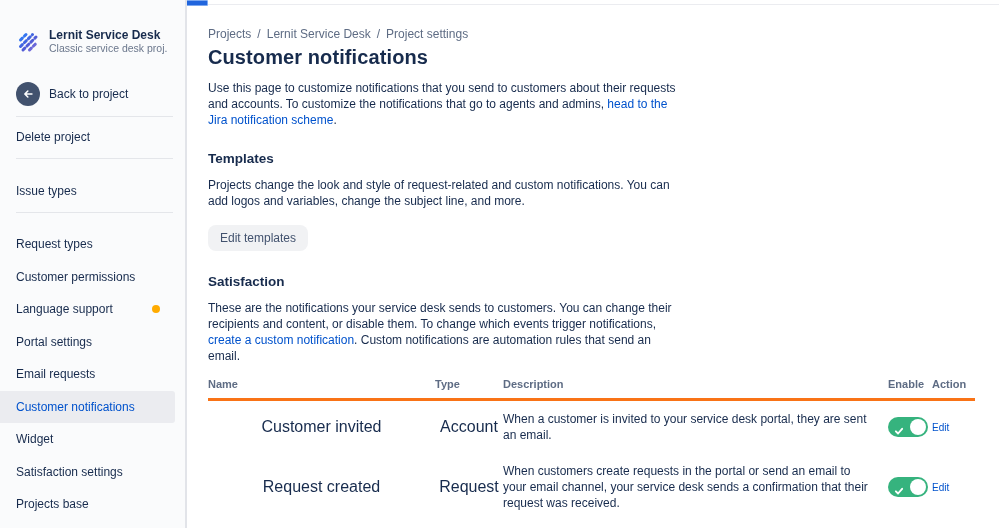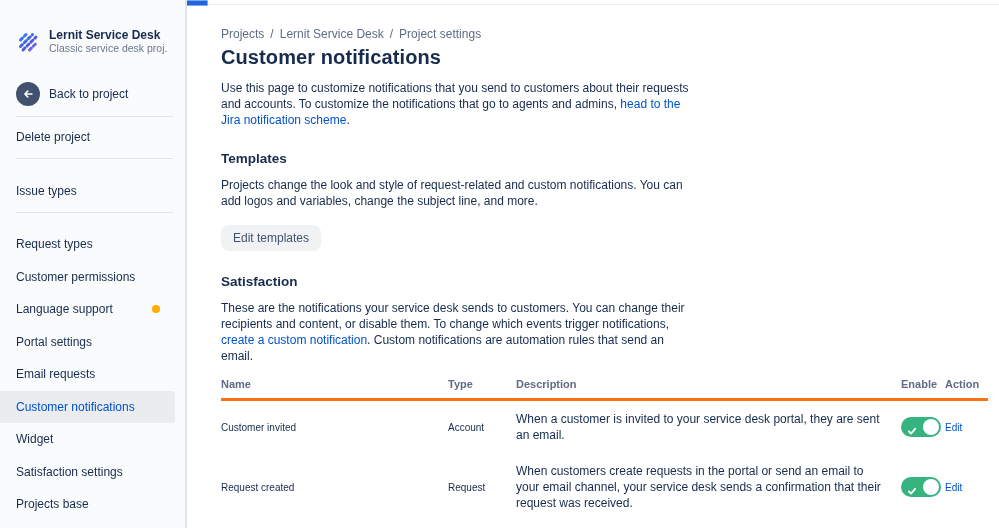--- a/index.html
+++ b/index.html
@@ -24,40 +24,40 @@
   .side-link { font-size:12px; color:#172B4D; padding:10px 16px; cursor:pointer; }
   .side-link.single { padding:13px 16px 14px 16px; }
   .gap-a { height:12px; }
   .nav-list { margin-top:15px; }
   .nav-item { height:32.5px; display:flex; align-items:center; justify-content:space-between;
     padding:0 15px 0 16px; width:175px; font-size:12px; color:#172B4D; cursor:pointer; }
   .nav-item.selected { background:#EBECF0; color:#0052CC; border-radius:0 3px 3px 0; }
   .dot { width:8px; height:8px; border-radius:50%; background:#FFAB00; flex:0 0 8px; }
 
   
-  .main { position:absolute; left:187px; top:0; width:812px; height:528px; padding:27px 11px 0 34px; }
+  .main { position:absolute; left:174px; top:0; width:812px; height:528px; padding:27px 11px 0 34px; }
   .breadcrumb { font-size:12px; color:#5E6C84; line-height:15px; }
   .breadcrumb a { color:#5E6C84; text-decoration:none; cursor:pointer; }
   .crumb-sep { margin:0 6px; }
   .page-title { font-size:20px; font-weight:bold; letter-spacing:.1px; margin-top:4px; color:#172B4D; }
   p.copy { font-size:12px; line-height:16px; max-width:472px; margin-top:11px; color:#172B4D; }
   a.inline-link { color:#0052CC; text-decoration:none; cursor:pointer; }
   h3.section { font-size:13.5px; font-weight:bold; margin-top:23px; color:#172B4D; }
   .btn { display:inline-block; margin-top:16px; background:#F1F2F4; color:#42526E;
     font-size:12px; line-height:26px; padding:0 12px; border:none; border-radius:8px; cursor:pointer;
     font-family:"Liberation Sans","DejaVu Sans",sans-serif; }
   .section-gap { margin-top:27px; }
 
   
   .tbl { margin-top:14px; width:767px; }
   .trow { display:grid; grid-template-columns:227px 68px 385px 44px 43px; align-items:center; }
   .thead { align-items:end; padding-bottom:8px; border-bottom:3px solid #f97316; }
   .th { font-size:11px; font-weight:bold; color:#5E6C84; }
   .tbody-row { padding:10px 0 10px 0; }
-  .cell-name, .cell-type { font-size:10px; color:#172B4D; }
+  .cell-name, .cell-type { font-size:16px; color:#172B4D;text-align:center; }
   .cell-desc { font-size:12px; color:#172B4D; line-height:16px; padding-right:14px; }
   .edit-link { font-size:10px; color:#0052CC; text-decoration:none; cursor:pointer; }
 
   .toggle { position:relative; width:40px; height:20px; border-radius:10px; background:#36B37E; cursor:pointer; }
   .toggle .knob { position:absolute; right:2px; top:2px; width:16px; height:16px; border-radius:50%; background:#fff; }
   .toggle .tick { position:absolute; left:6px; top:5px; }
 </style>
 </head>
 <body>
 

